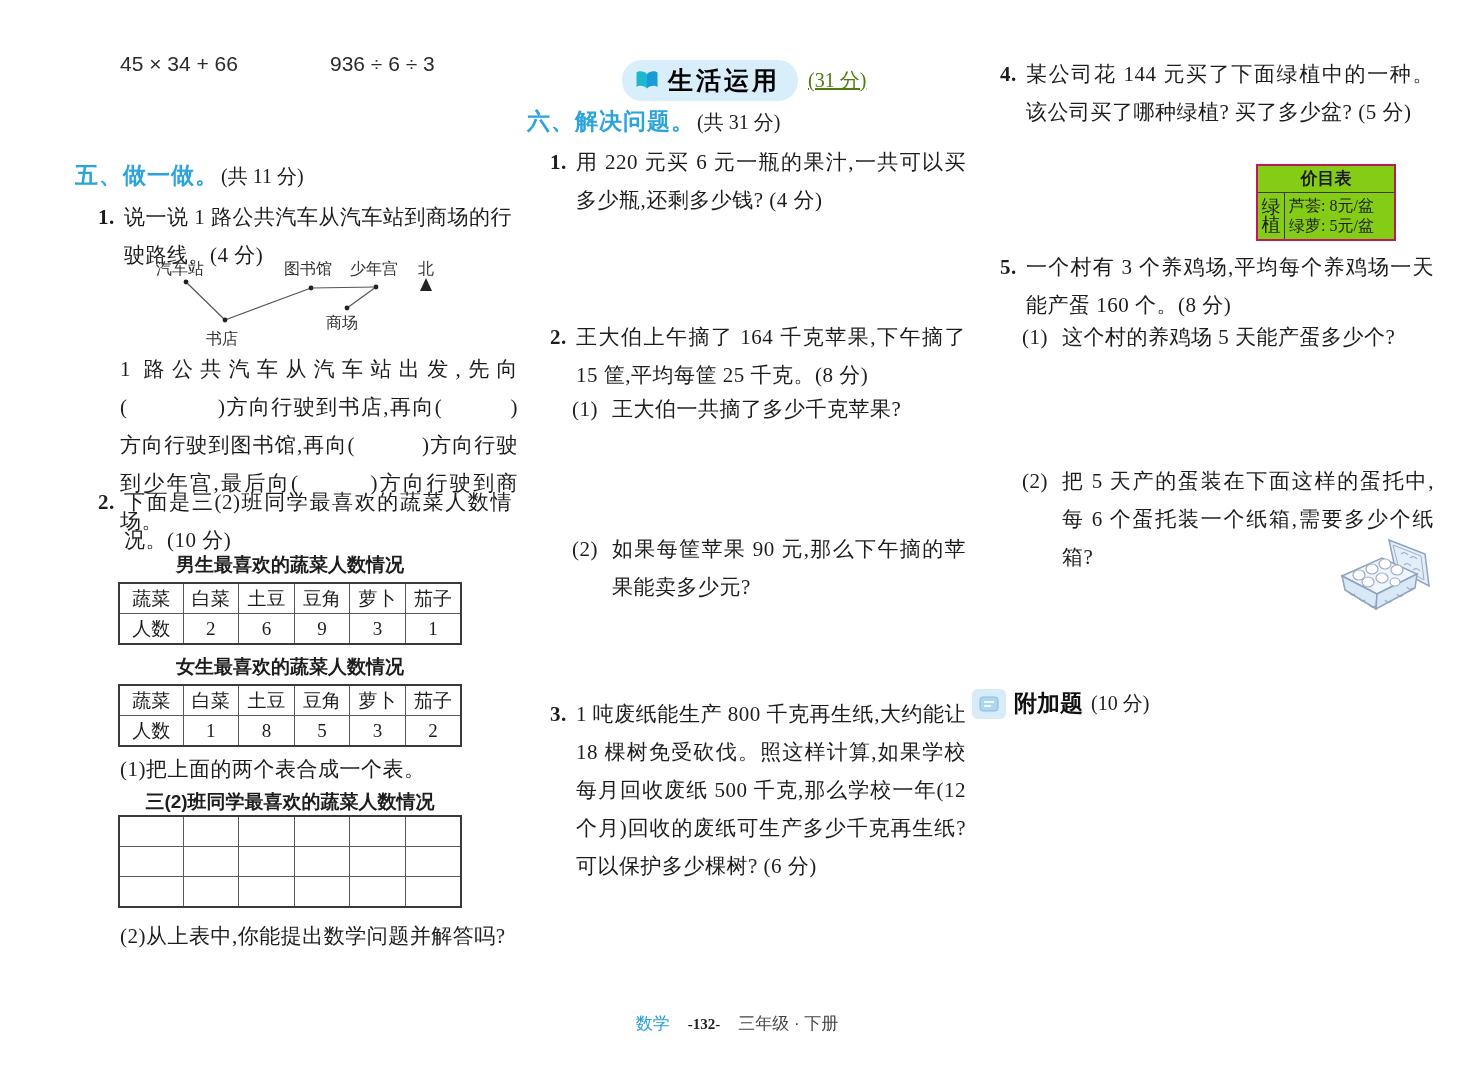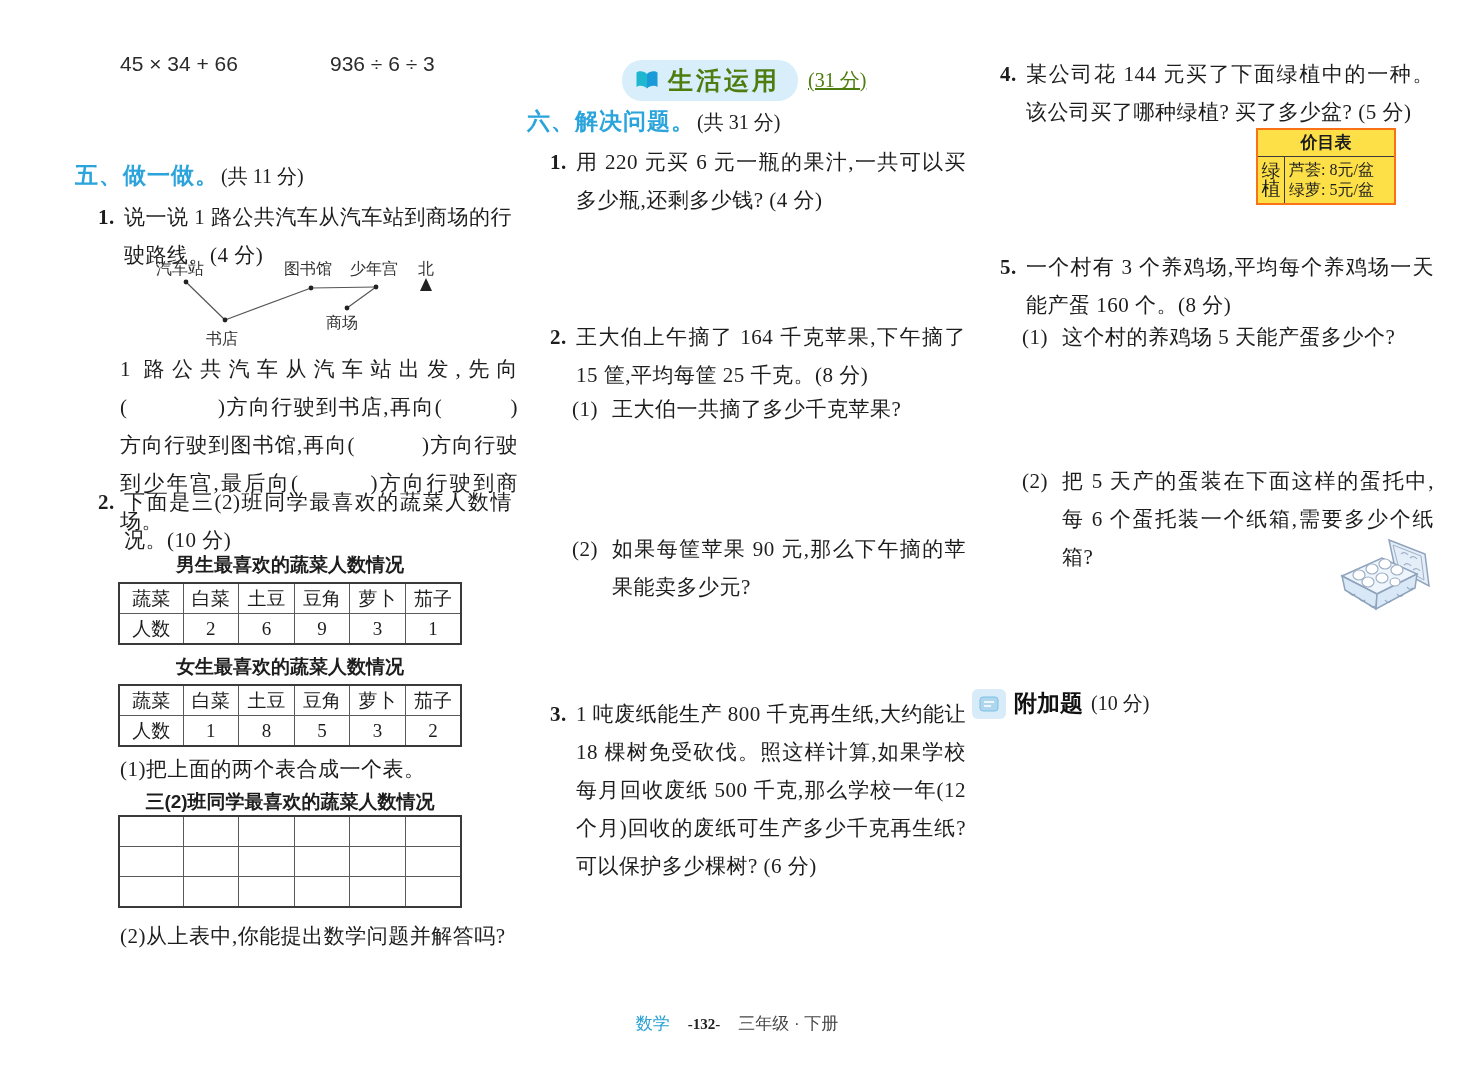--- a/index.html
+++ b/index.html
@@ -21,31 +21,31 @@
   .tbl-title{font-family:"Liberation Sans","DejaVu Sans",sans-serif;font-weight:bold;
              font-size:19px;text-align:center;width:344px;}
   table.data{border-collapse:collapse;table-layout:fixed;width:344px;font-size:19px;
              text-align:center;border:2px solid #3a3a3a;}
   table.data td{border:1px solid #5a5a5a;height:29px;padding:0;}
   
   .badge-row{display:flex;align-items:center;gap:10px;}
   .badge-pill{display:flex;align-items:center;gap:8px;background:#d9eefb;
               border-radius:20px;padding:4px 18px 4px 12px;}
   .badge-label{font-family:Liberation Mono, monospace;font-weight:bold;
-               font-size:25px;color:#4d7c0f;letter-spacing:3px;}
+               font-size:25px;color:#000000;letter-spacing:3px;}
   .badge-score{font-size:20px;color:#4d7c0f;text-decoration:underline;}
   
   .bonus-row{display:flex;align-items:center;gap:8px;}
   .bonus-iconbox{width:34px;height:30px;background:#d7ecf8;border-radius:6px;
                  display:flex;align-items:center;justify-content:center;}
   .bonus-label{font-family:"Liberation Sans","DejaVu Sans",sans-serif;font-weight:bold;
                font-size:23px;color:#111;}
   .bonus-score{font-size:20px;color:#1d1d1d;}
   
-  .price-table{width:136px;border:2px solid #f97316;font-size:16px;background:#fde047;}
+  .price-table{width:136px;border:2px solid #be185d;font-size:16px;background:#84cc16;margin-top:36px;}
   .price-title{font-family:"Liberation Sans","DejaVu Sans",sans-serif;font-weight:bold;
                text-align:center;font-size:17px;height:26px;line-height:26px;
                border-bottom:1px solid #3a3a3a;}
   .price-body{display:flex;}
   .price-rowlabel{flex:0 0 22px;border-right:1px solid #3a3a3a;display:flex;
                   align-items:center;justify-content:center;font-size:19px;
                   line-height:18px;width:22px;word-break:break-all;text-align:center;
                   padding:2px 2px;}
   .price-items{flex:1;padding:3px 4px;line-height:20px;white-space:nowrap;}
   

